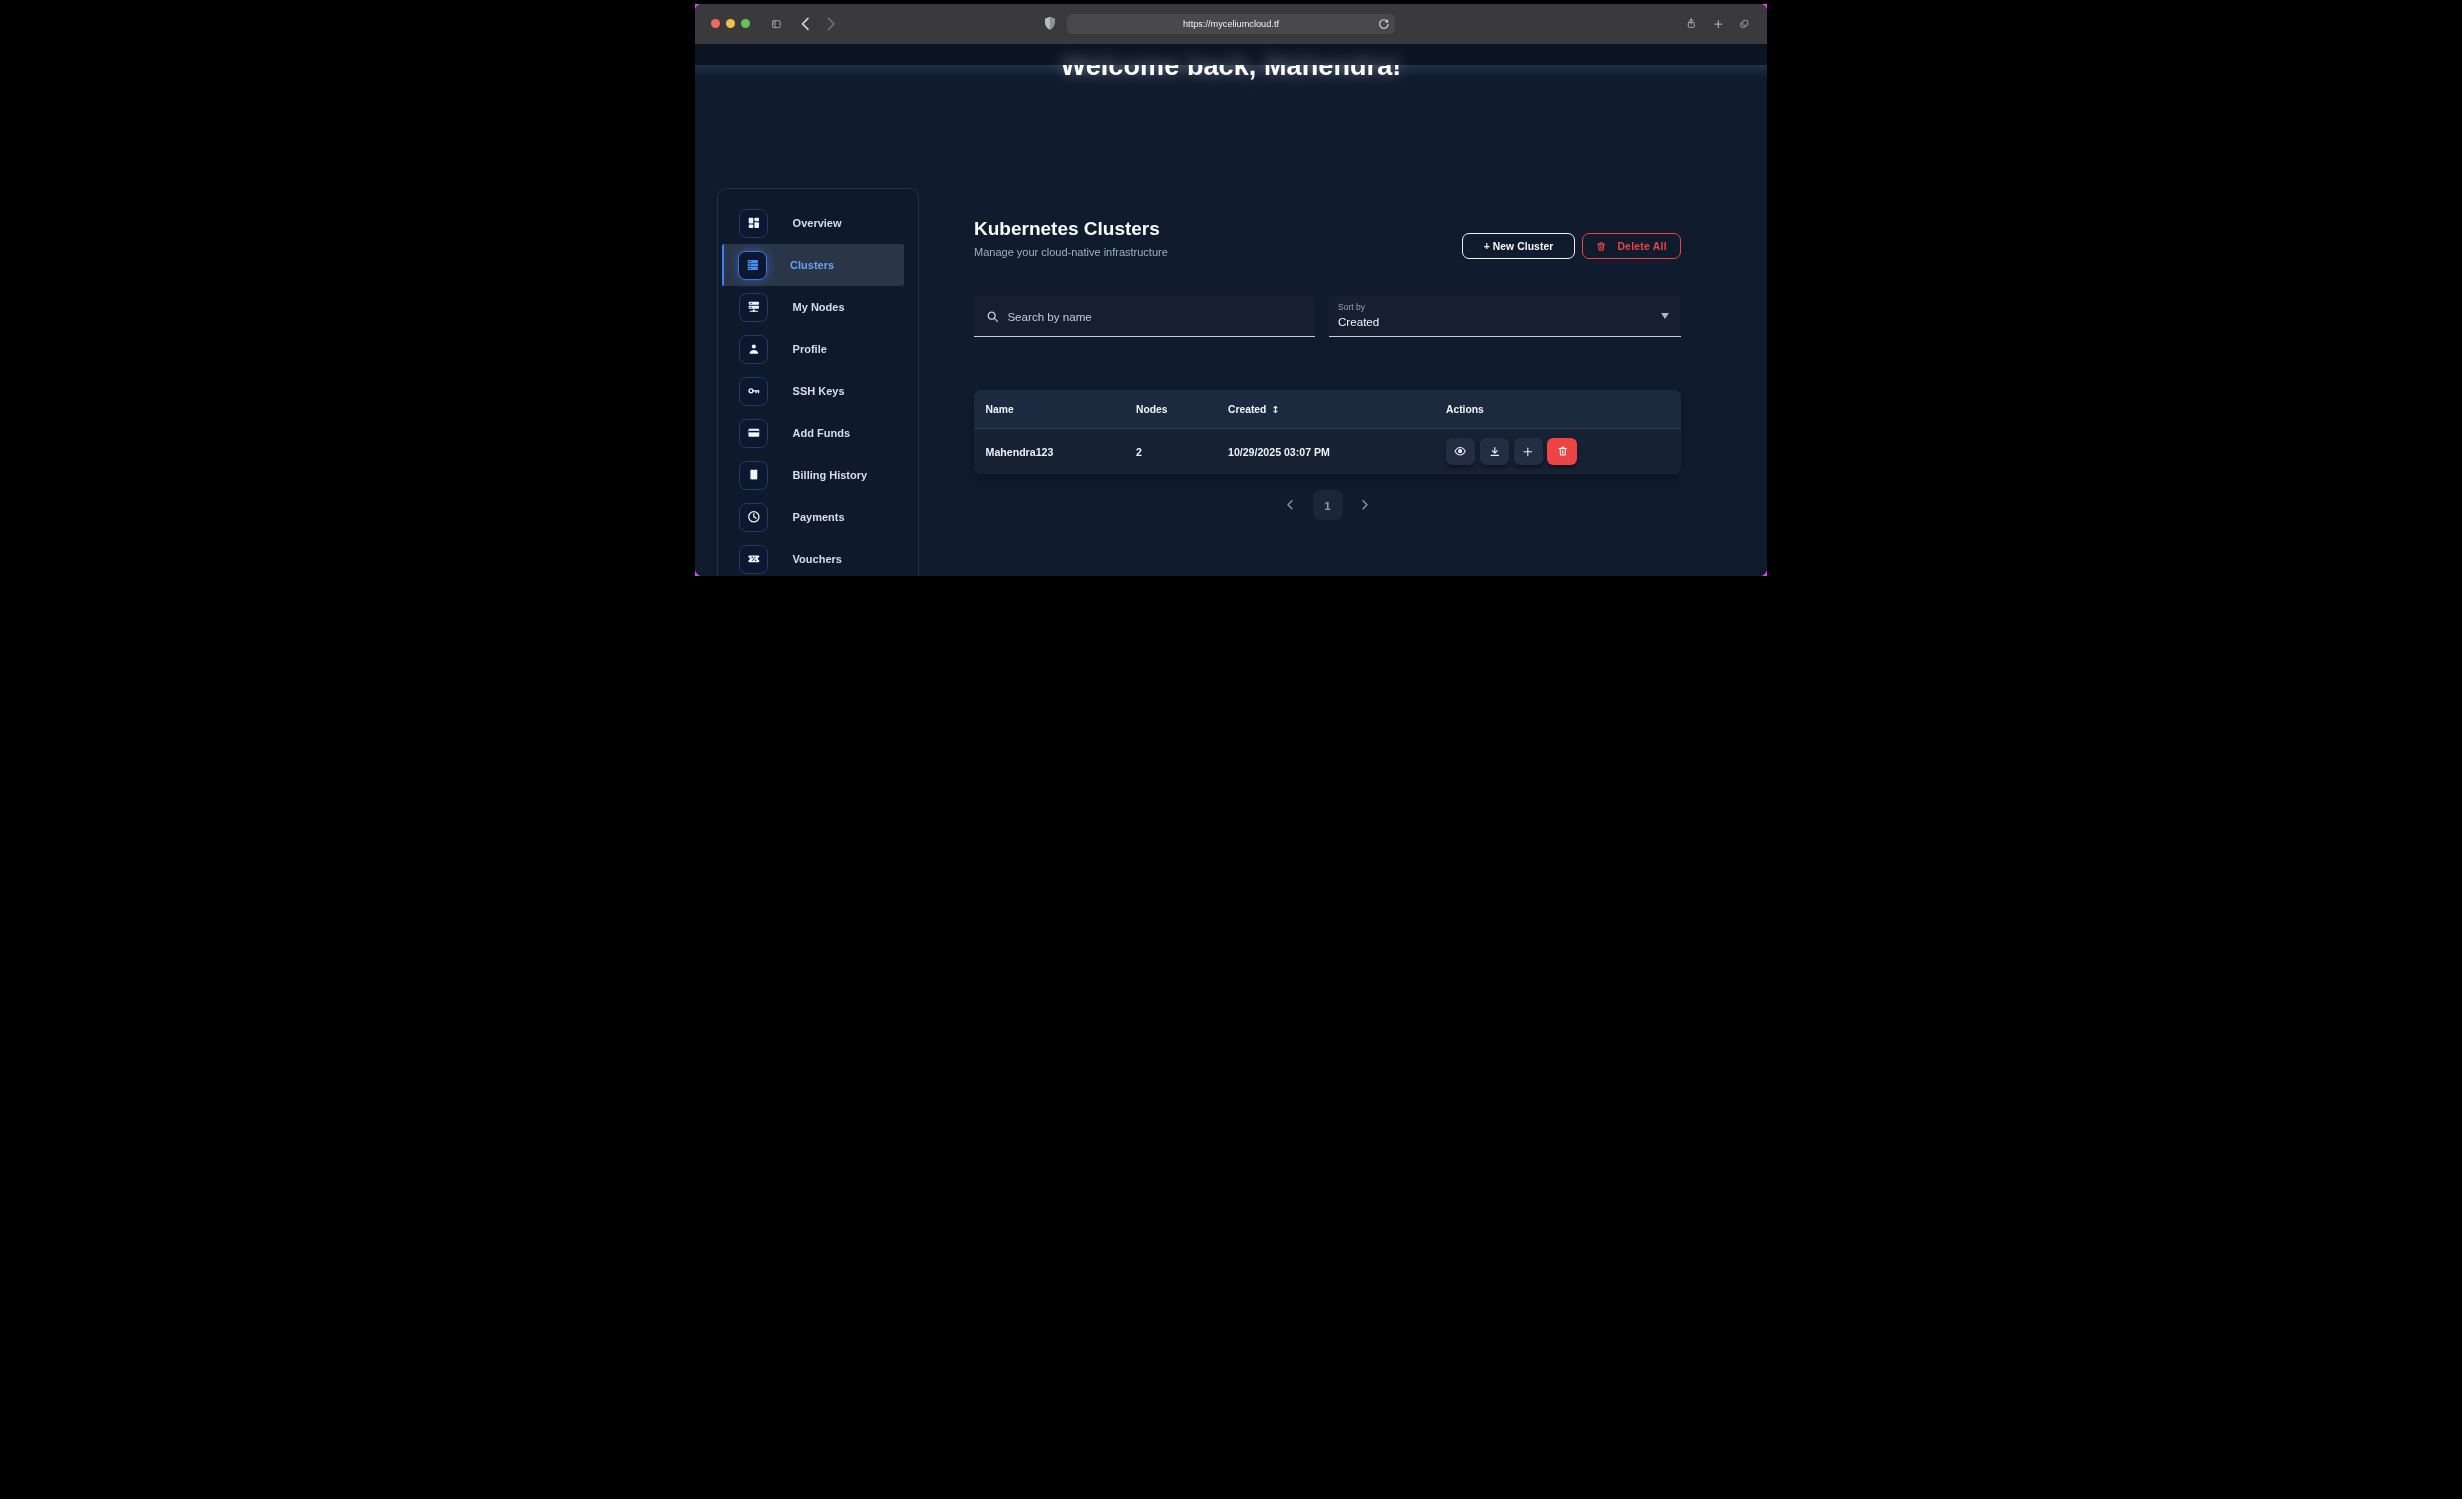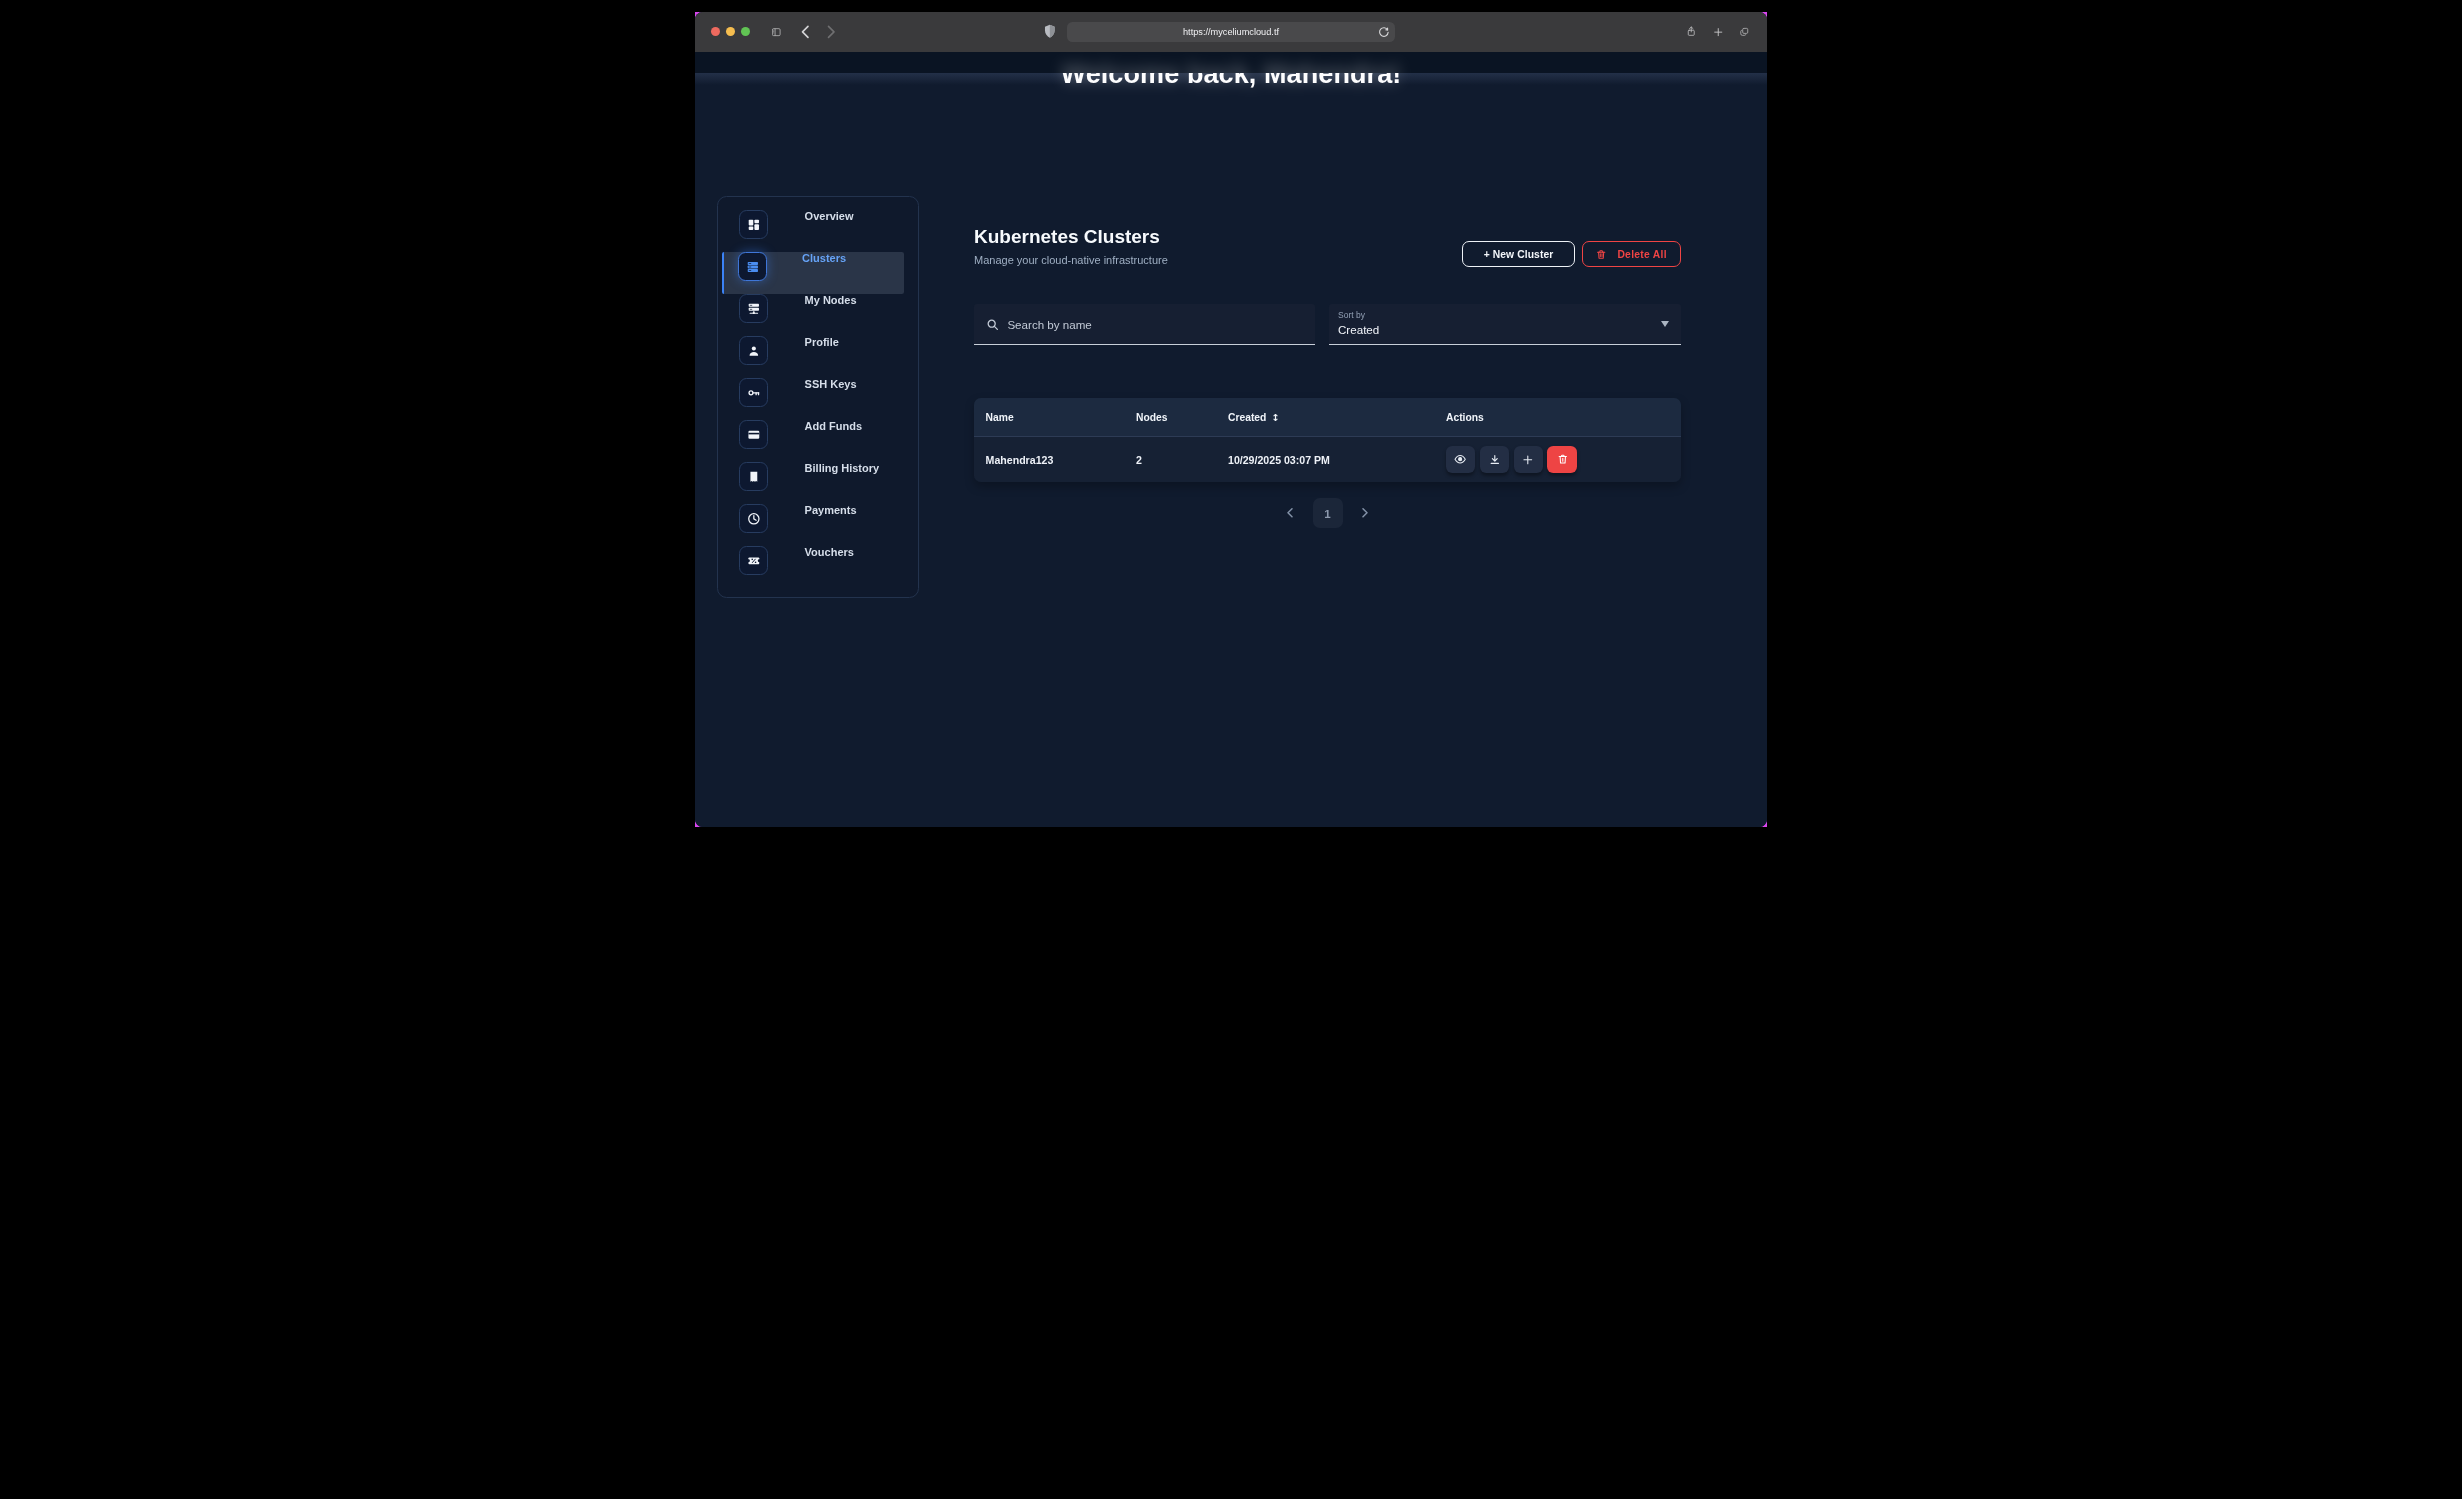--- a/index.html
+++ b/index.html
@@ -1,17 +1,17 @@
 <!DOCTYPE html>
 <html style="font-size:11px"><head>
 <meta charset="utf-8">
 <style>
   html,body{margin:0;padding:0;background:#000;}
   body{font-family:"Liberation Sans", sans-serif; -webkit-font-smoothing:antialiased;}
-  .stage{position:relative;width:1072px;height:815px;margin:12px auto;background:#d946ef;overflow:hidden;}
+  .stage{position:relative;width:1072px;height:572px;margin:4px auto;background:#d946ef;overflow:hidden;}
   .window{position:absolute;inset:0;border-radius:7.5px;overflow:hidden;background:#101b2e;}
 
   
   .chrome{position:absolute;left:0;top:0;right:0;height:40px;background:#3a3a3c;border-bottom:0.7px solid #1c1c1e;}
   .traffic{position:absolute;top:15px;width:9px;height:9px;border-radius:50%;}
   .t-red{left:16.4px;background:#ee6a5f;}
   .t-yellow{left:31px;background:#f5bd4f;}
   .t-green{left:46px;background:#61c454;}
   .chrome-btn{position:absolute;top:9.6px;width:20.5px;height:20.5px;display:flex;align-items:center;justify-content:center;color:#c9c9cb;background:transparent;border:none;}
   .chrome-btn svg{display:block;}
@@ -23,21 +23,21 @@
   
   .page{position:absolute;left:0;top:40px;right:0;bottom:0;background:#101b2e;padding-left:42px;}
   .topband{position:absolute;left:0;top:0;right:0;height:21px;background:#0a1423;z-index:3;}
   .band-glow{position:absolute;left:0;top:21px;right:0;height:12.3px;background:linear-gradient(#233048,rgba(16,27,46,0));z-index:1;}
   .welcome{position:absolute;left:0;right:0;top:6.8px;margin:0;text-align:center;font-size:27px;font-weight:800;color:#fdfdfe;letter-spacing:0.1px;z-index:2;}
   .welcome-glow{position:absolute;left:0;right:0;top:6.8px;margin:0;text-align:center;font-size:27px;font-weight:800;color:#ffffff;z-index:4;filter:blur(6.8px);opacity:.30;pointer-events:none;}
   .hero-sub{position:absolute;left:0;right:0;top:68px;text-align:center;font-size:13px;color:#e8edf4;z-index:2;}
 
   
   .sidebar{position:absolute;left:22px;top:144px;width:202px;height:402px;border:0.7px solid #23334e;border-radius:9.6px;background:rgba(13,22,40,.35);box-sizing:border-box;padding:13px 0;z-index:2;}
-  .side-item{position:relative;height:42px;display:flex;align-items:flex-start;cursor:pointer;gap:12px;}
+  .side-item{position:relative;height:42px;display:flex;align-items:center;cursor:pointer;}
   .icon-box{width:27px;height:27px;margin-left:21px;border:0.7px solid #273c60;border-radius:7.5px;background:#0d1830;display:flex;align-items:center;justify-content:center;flex:0 0 auto;}
   .side-label{margin-left:24.6px;font-size:11px;font-weight:600;color:#d6deea;}
   .side-item.active{background:#2a3548;margin-left:4.1px;margin-right:13.7px;border-left:2.7px solid #3b82f6;border-radius:2.1px;}
   .side-item.active .icon-box{margin-left:14.4px;border:1px solid #3f76d8;box-shadow:0 0 11px rgba(59,130,246,.45);}
   .side-item.active .side-label{color:#66a3f7;margin-left:22.6px;}
 
   
   .main-title{position:absolute;left:279px;top:174px;margin:0;font-size:19px;font-weight:800;color:#f7fafd;z-index:2;text-align:right;}
   .main-sub{position:absolute;left:279px;top:202px;font-size:11px;color:#9fafc3;z-index:2;}
   .btn{box-sizing:border-box;position:absolute;top:189px;height:26px;border-radius:7px;background:transparent;display:flex;align-items:center;justify-content:center;font-size:10.3px;font-weight:700;cursor:pointer;z-index:2;text-align:center;}

